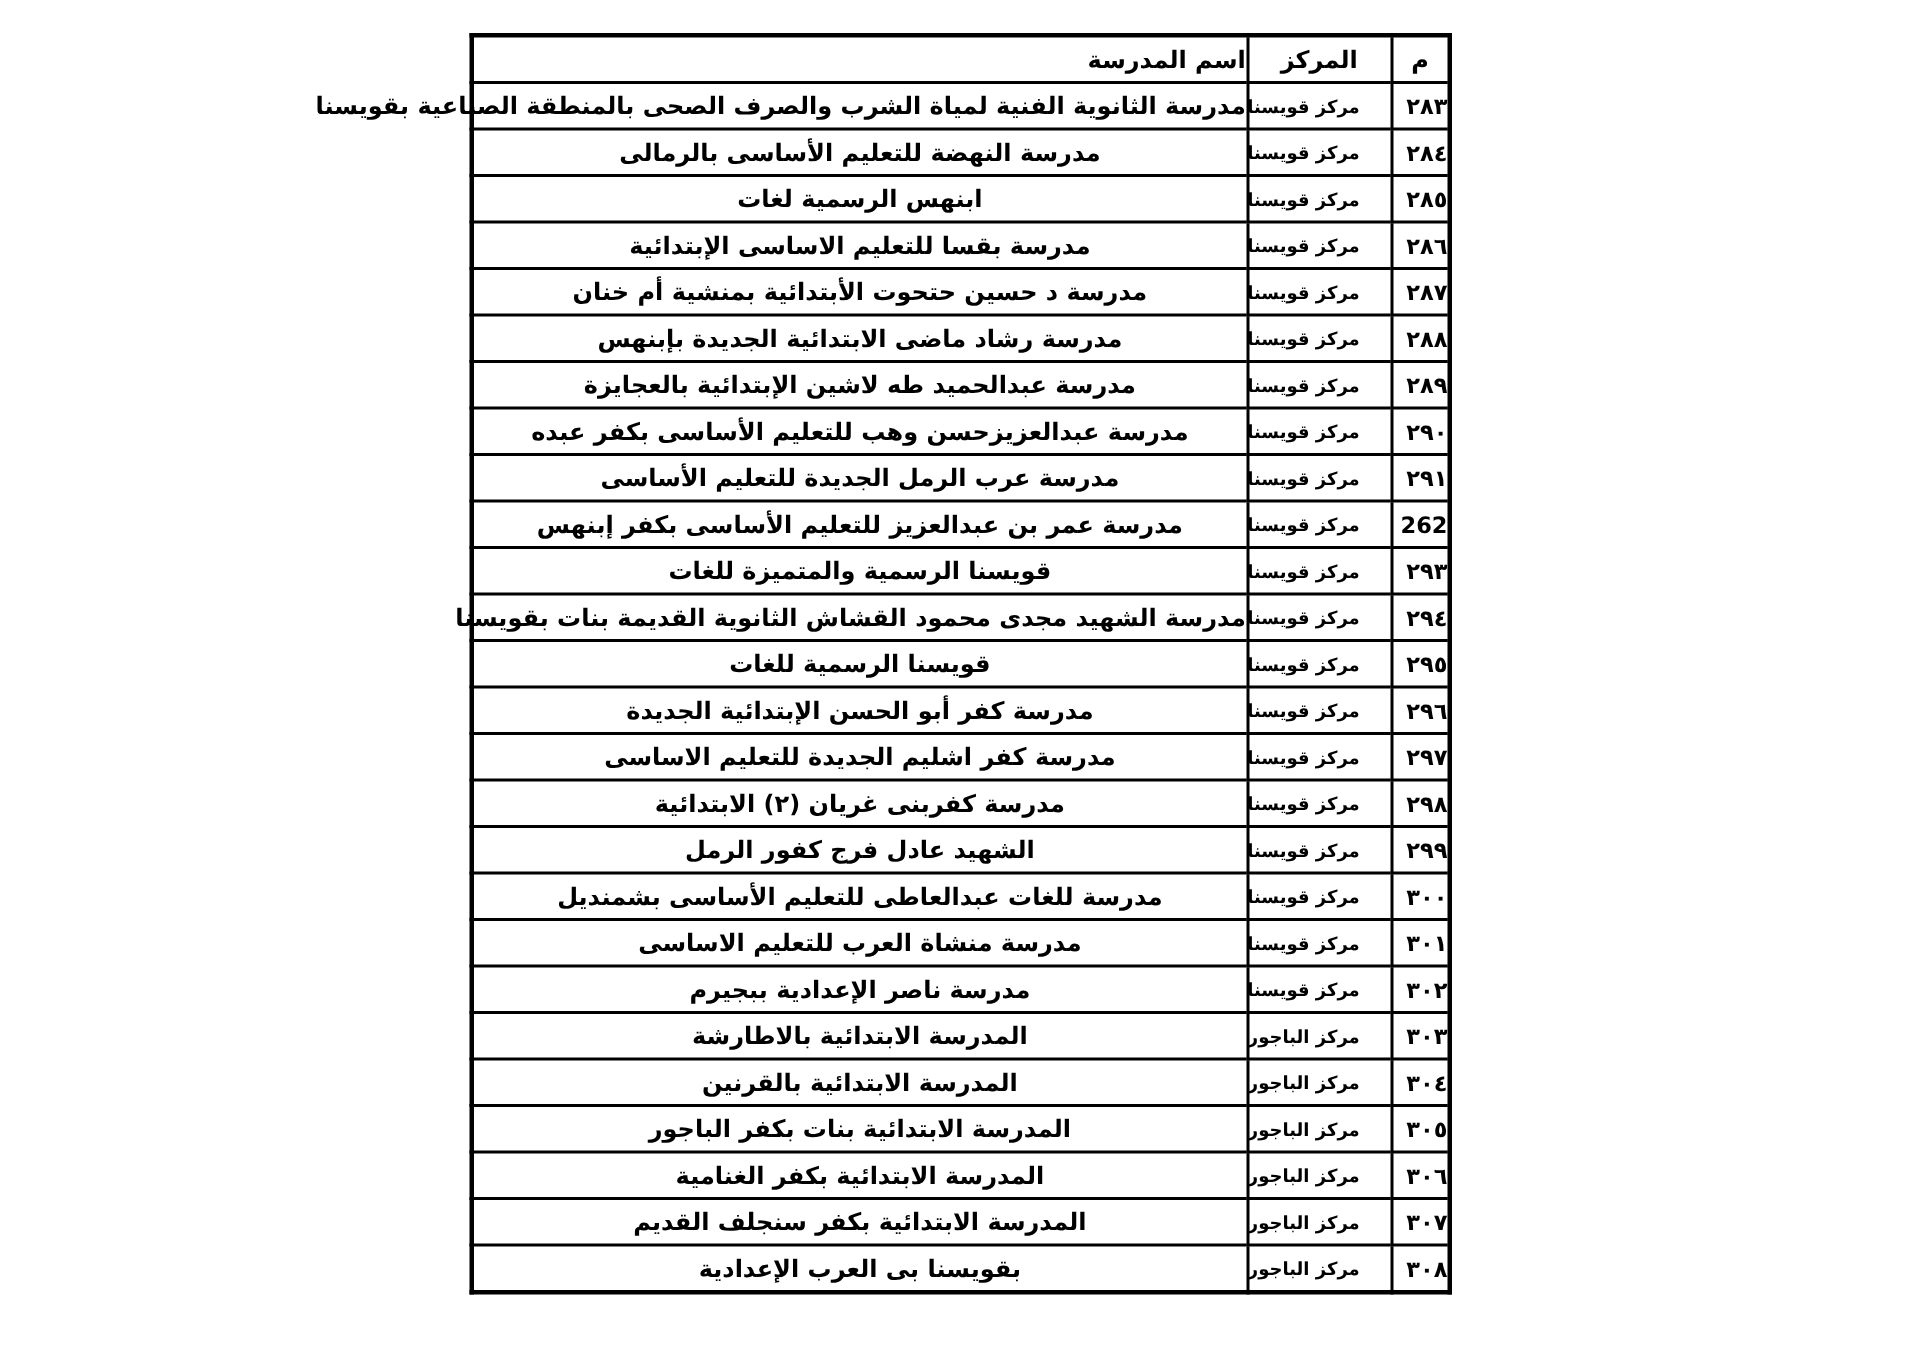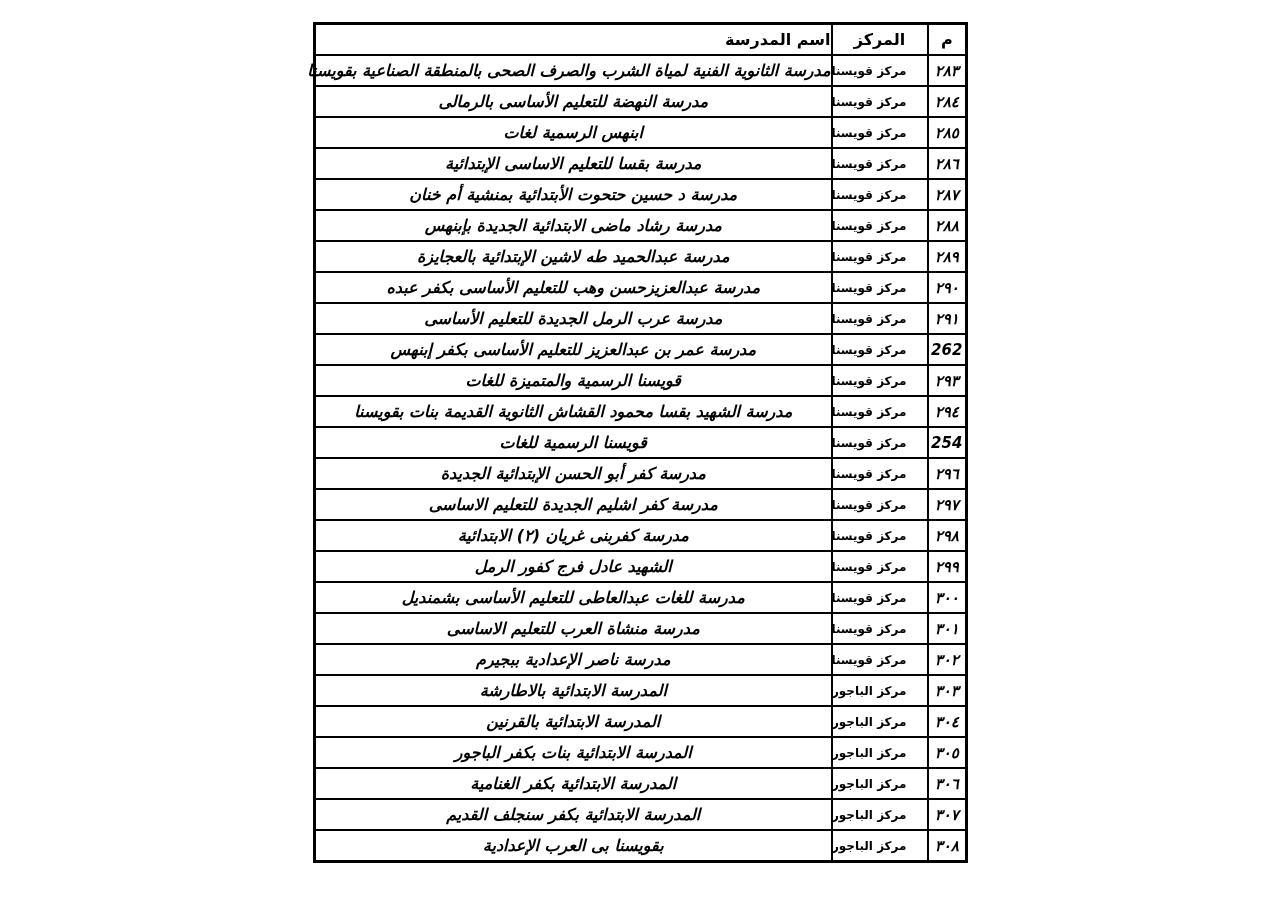--- a/index.html
+++ b/index.html
@@ -42,35 +42,33 @@
     overflow: visible;
   }
   .school-table th {
     text-align: right;
     font-size: 16px;
   }
   col.col-no     { width: 39px; }
   col.col-center { width: 96px; }
   col.col-name   { width: auto; }
   td.c-no {
-    text-align: center;
+    text-align: right;
     font-size: 15px;
     white-space: nowrap;
-    font-style: italic;
   }
   td.c-center {
     text-align: right;
     padding-right: 20px;
     font-size: 12px;
     white-space: nowrap;
   }
   td.c-name {
     text-align: center;
     white-space: nowrap;
-    font-style: italic;
   }
   
   td.c-name.overflow-start {
     text-align: right;
   }
   th.h-center { text-align: center; }
   th.h-no     { text-align: center; }
 </style>
 </head>
 <body>
@@ -141,24 +139,24 @@
         <td class="c-name">مدرسة عمر بن عبدالعزيز للتعليم الأساسى بكفر إبنهس</td>
       </tr>
       <tr>
         <td class="c-no">٢٩٣</td>
         <td class="c-center">مركز قويسنا</td>
         <td class="c-name">قويسنا الرسمية والمتميزة للغات</td>
       </tr>
       <tr>
         <td class="c-no">٢٩٤</td>
         <td class="c-center">مركز قويسنا</td>
-        <td class="c-name">مدرسة الشهيد بقسا محمود القشاش الثانوية القديمة بنات بقويسنا</td>
-      </tr>
-      <tr>
-        <td class="c-no">254</td>
+        <td class="c-name">مدرسة الشهيد مجدى محمود القشاش الثانوية القديمة بنات بقويسنا</td>
+      </tr>
+      <tr>
+        <td class="c-no">٢٩٥</td>
         <td class="c-center">مركز قويسنا</td>
         <td class="c-name">قويسنا الرسمية  للغات</td>
       </tr>
       <tr>
         <td class="c-no">٢٩٦</td>
         <td class="c-center">مركز قويسنا</td>
         <td class="c-name">مدرسة كفر أبو الحسن الإبتدائية الجديدة</td>
       </tr>
       <tr>
         <td class="c-no">٢٩٧</td>

